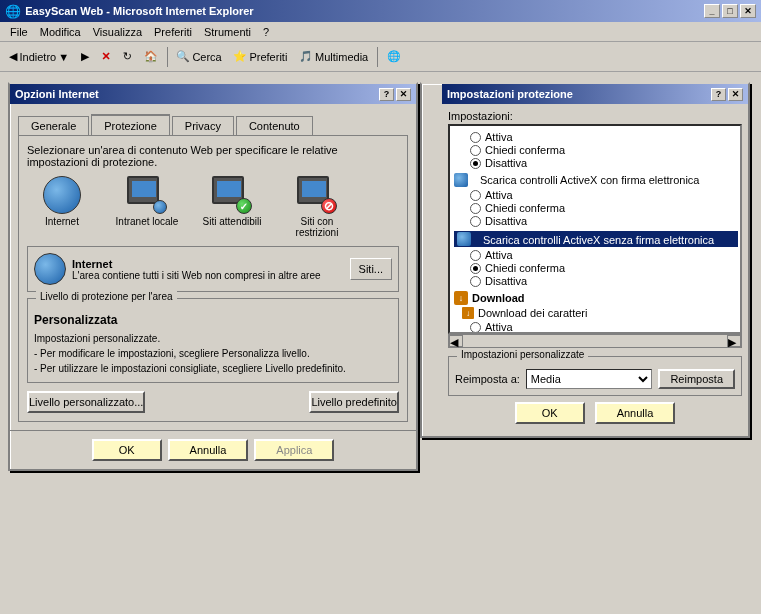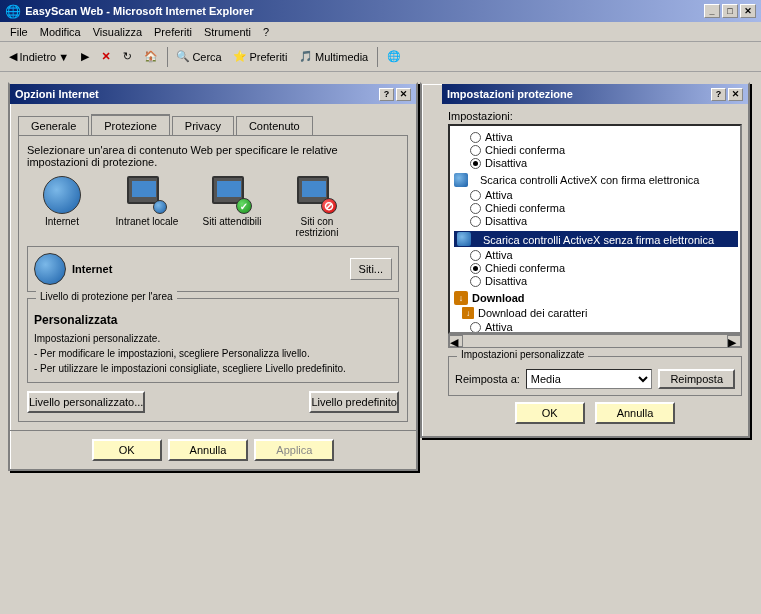--- a/index.html
+++ b/index.html
@@ -457,20 +457,21 @@
               <div style="width:16px;height:16px;border-radius:50%;background:radial-gradient(circle at 35% 35%, #ff6666, #cc0000);border:1px solid #333;position:absolute;bottom:0;right:0;display:flex;align-items:center;justify-content:center;color:white;font-size:12px;font-weight:bold;">⊘</div>
             </div>
             <span>Siti con restrizioni</span>
           </div>
         </div>
 
         <div style="border:1px solid #808080;padding:6px;margin:4px 0;display:flex;align-items:center;gap:6px;">
           <div style="width:32px;height:32px;border-radius:50%;background:radial-gradient(circle at 35% 35%, #7bb8e8, #1a5fa8);border:1px solid #333;flex-shrink:0;"></div>
           <div style="flex:1;">
             <div style="font-weight:bold;font-size:11px;">Internet</div>
+            <div style="font-size:10px;">L'area contiene tutti i siti Web non compresi in altre aree</div>
           </div>
           <button class="info-button">Siti...</button>
         </div>
 
         <div class="fieldset-box">
           <span class="fieldset-legend">Livello di protezione per l'area</span>
           <div style="margin-top:8px;">
             <div style="font-weight:bold;font-size:12px;margin-bottom:4px;">Personalizzata</div>
             <div style="font-size:10px;line-height:1.5;">
               Impostazioni personalizzate.<br>

